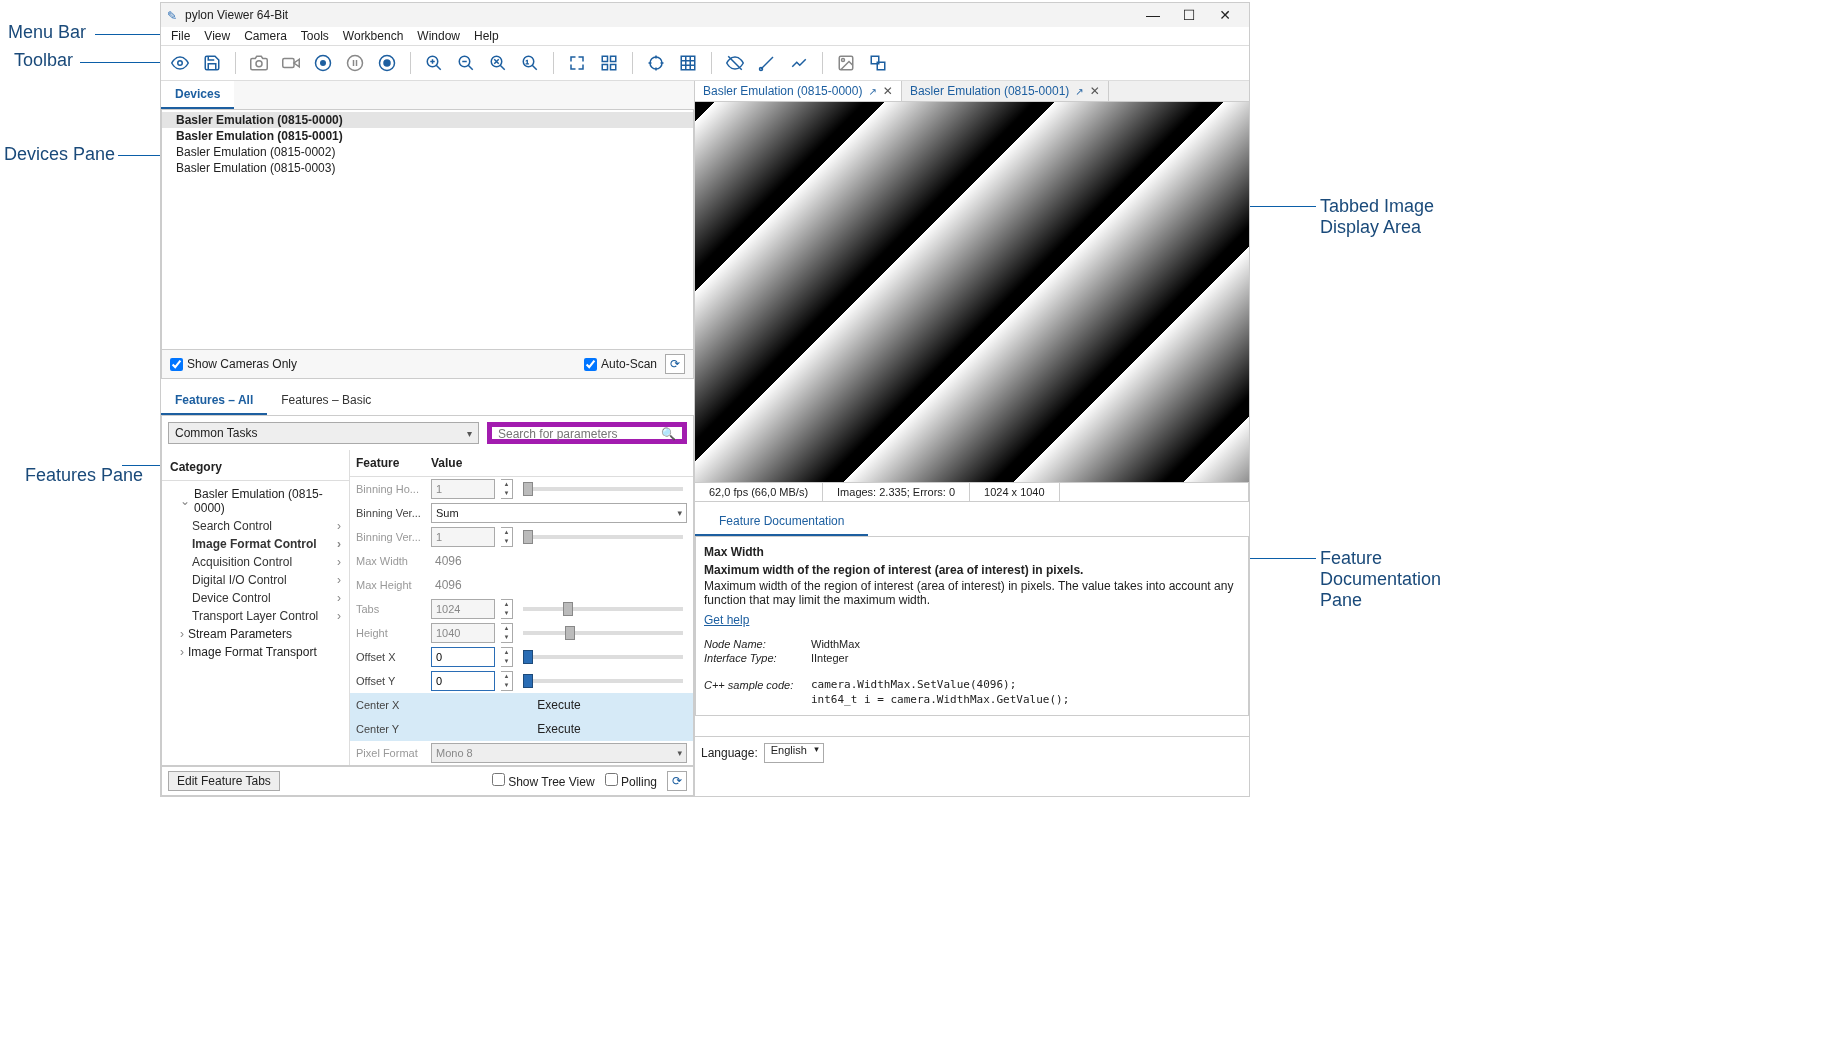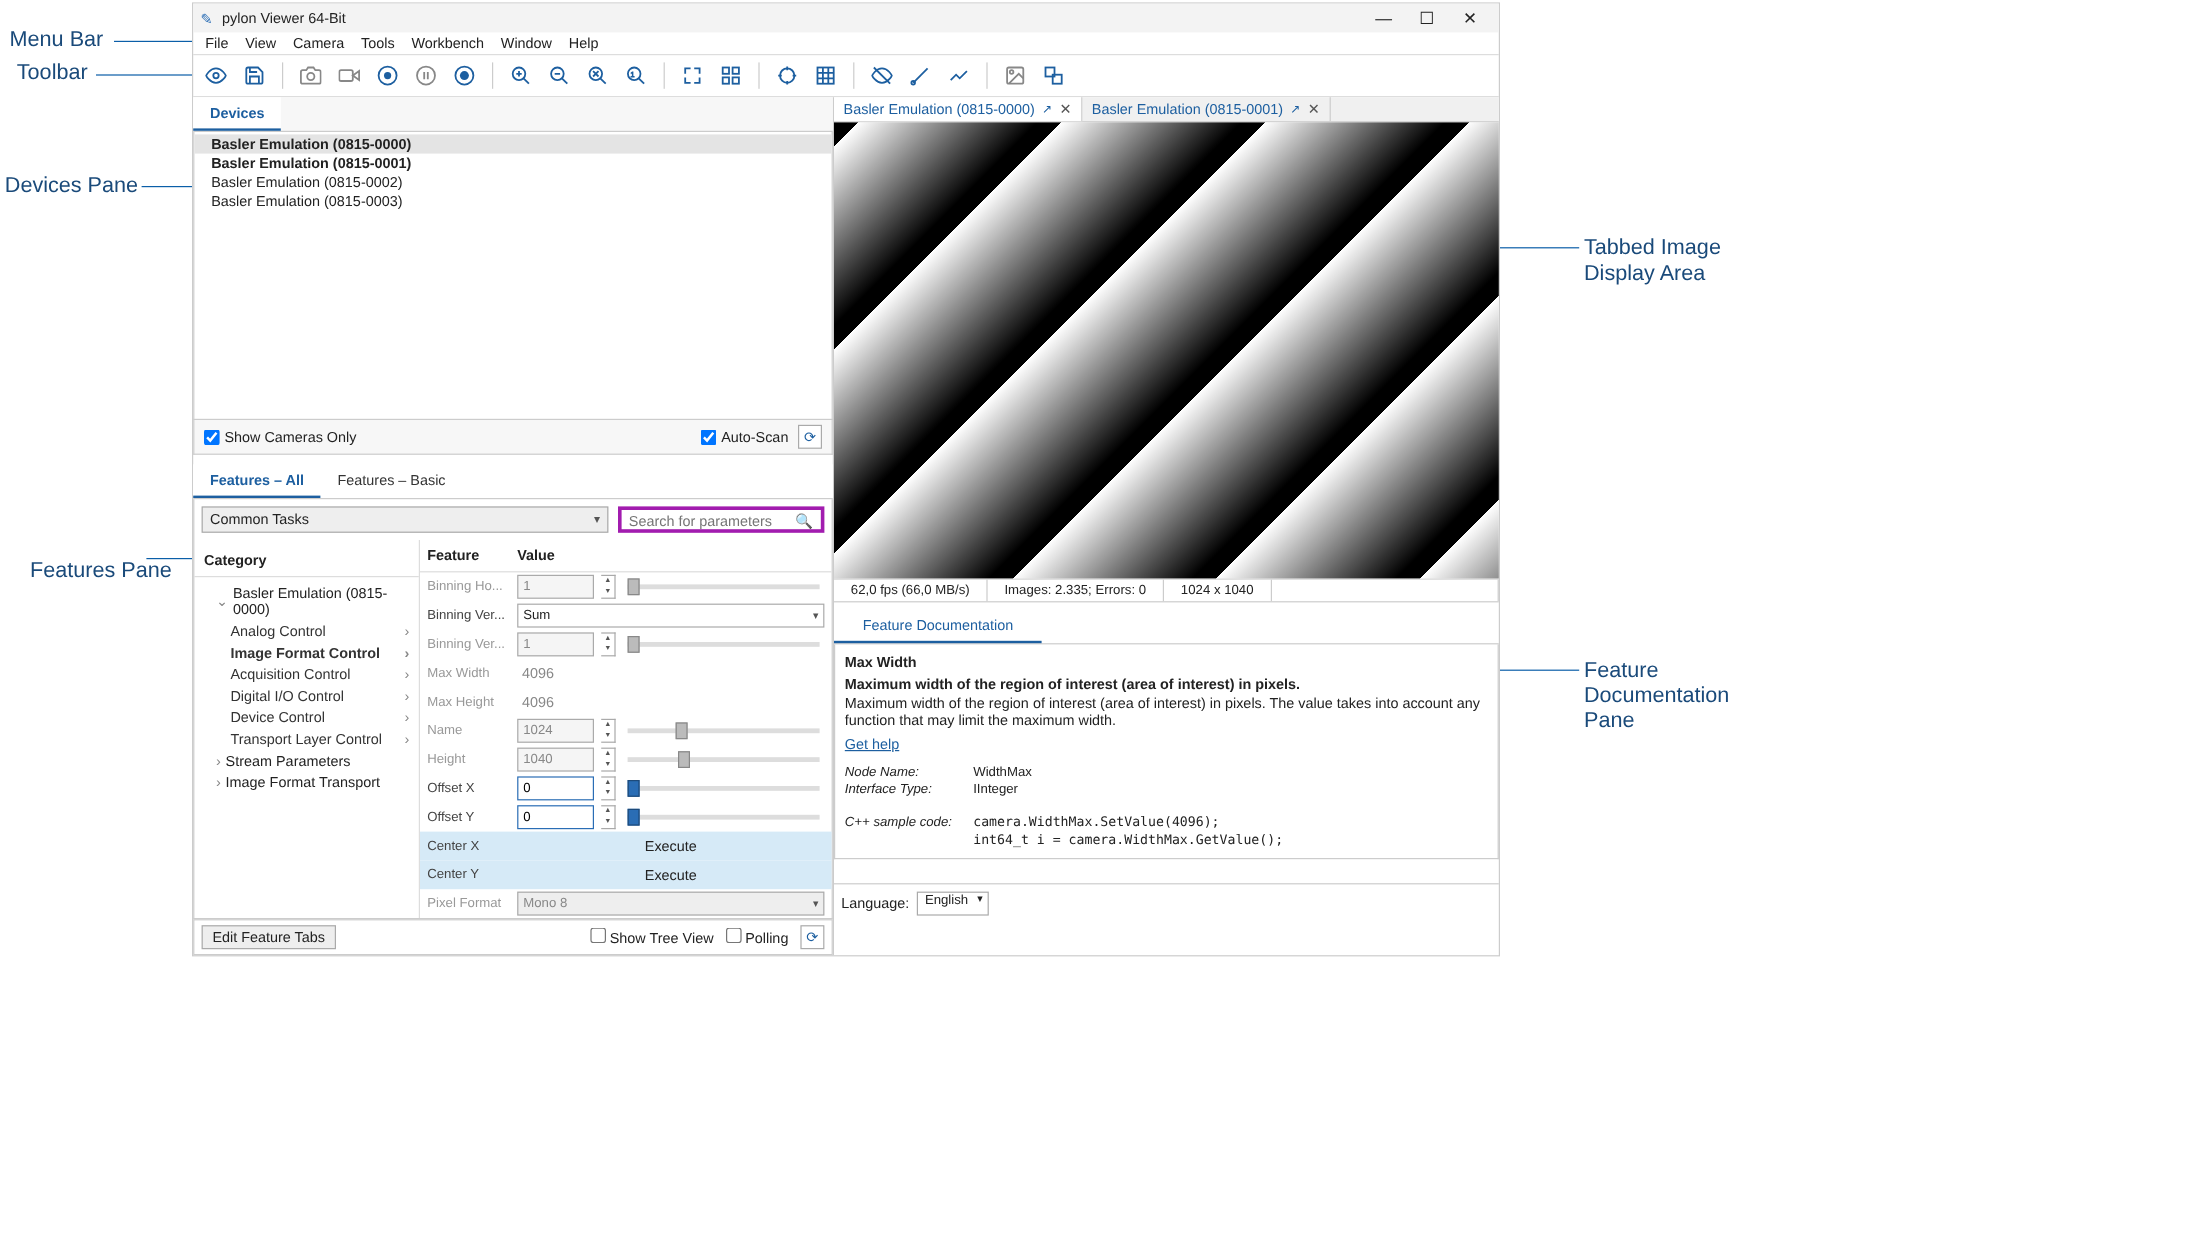--- a/index.html
+++ b/index.html
@@ -51,21 +51,21 @@
 .devices-footer label { display:flex; align-items:center; gap:4px; font-size:12px;}
 .devices-footer .spacer { flex:1;}
 .icon-btn { width:20px; height:20px; border:1px solid #aaa; background:#fff; display:flex; align-items:center; justify-content:center; cursor:pointer; color:#1d5fa0;}
 
 
 .features-tabs { display:flex; border-bottom:1px solid #ccc; background:#fff; margin-top:8px;}
 .features-body { border:1px solid #ccc; border-top:none; }
 .features-search-row { display:flex; gap:8px; padding:6px; }
 .combo { flex:1; height:22px; border:1px solid #aaa; background:#eee; display:flex; align-items:center; padding:0 6px; font-size:12px; position:relative;}
 .combo::after { content:"▾"; position:absolute; right:6px; font-size:10px; color:#555;}
-.search-box { width:172px; height:22px; border:3px solid #a21caf; background:#fff; display:flex; align-items:flex-end; padding:0 6px; position:relative;}
+.search-box { width:200px; height:22px; border:5px solid #a21caf; background:#fff; display:flex; align-items:flex-start; padding:0 6px; position:relative;}
 .search-box input { border:none; outline:none; width:100%; font-size:12px; background:transparent;}
 .search-box .mag { position:absolute; right:6px; color:#888;}
 
 .features-grid { display:flex; }
 .cat-col { width:188px; border-right:1px solid #ddd; padding:4px 0;}
 .feat-col { flex:1; }
 .col-header { font-weight:700; padding:6px 8px; border-bottom:1px solid #ddd;}
 .cat-list { padding:4px 0;}
 .cat-item { padding:2px 8px 2px 18px; font-size:12px; cursor:pointer; display:flex; align-items:center;}
 .cat-item.branch::before { content:"›"; color:#888; margin-right:4px; }
@@ -362,21 +362,21 @@
 
         <div class="features-grid">
 
           <div class="cat-col">
             <div class="col-header">Category</div>
             <div class="cat-list">
               <div class="cat-item expanded">
                   <span>Basler Emulation (0815-0000)</span>
                 </div>
               <div class="cat-item sub">
-                  <span>Analog Control</span>
+                  <span>Search Control</span>
                   <span class="chev">›</span>
                 </div>
               <div class="cat-item sub bold">
                   <span>Image Format Control</span>
                   <span class="chev">›</span>
                 </div>
               <div class="cat-item sub">
                   <span>Acquisition Control</span>
                   <span class="chev">›</span>
                 </div>
@@ -452,21 +452,21 @@
             </div>
 
             <div class="feat-row">
               <div class="f-name grey">Max Height</div>
               <div class="f-value">
                   <span style="color:#888; padding-left:4px;">4096</span>
                 </div>
             </div>
 
             <div class="feat-row">
-              <div class="f-name grey">Name</div>
+              <div class="f-name grey">Tabs</div>
               <div class="f-value">
                 <input class="num-input grey" value="1024" style="">
                   <div class="spinner-btns">
                     <div>▲</div>
                     <div>▼</div>
                   </div>
                 <div class="slider">
                     <div class="thumb" style="left:25%"></div>
                   </div>
               </div>

